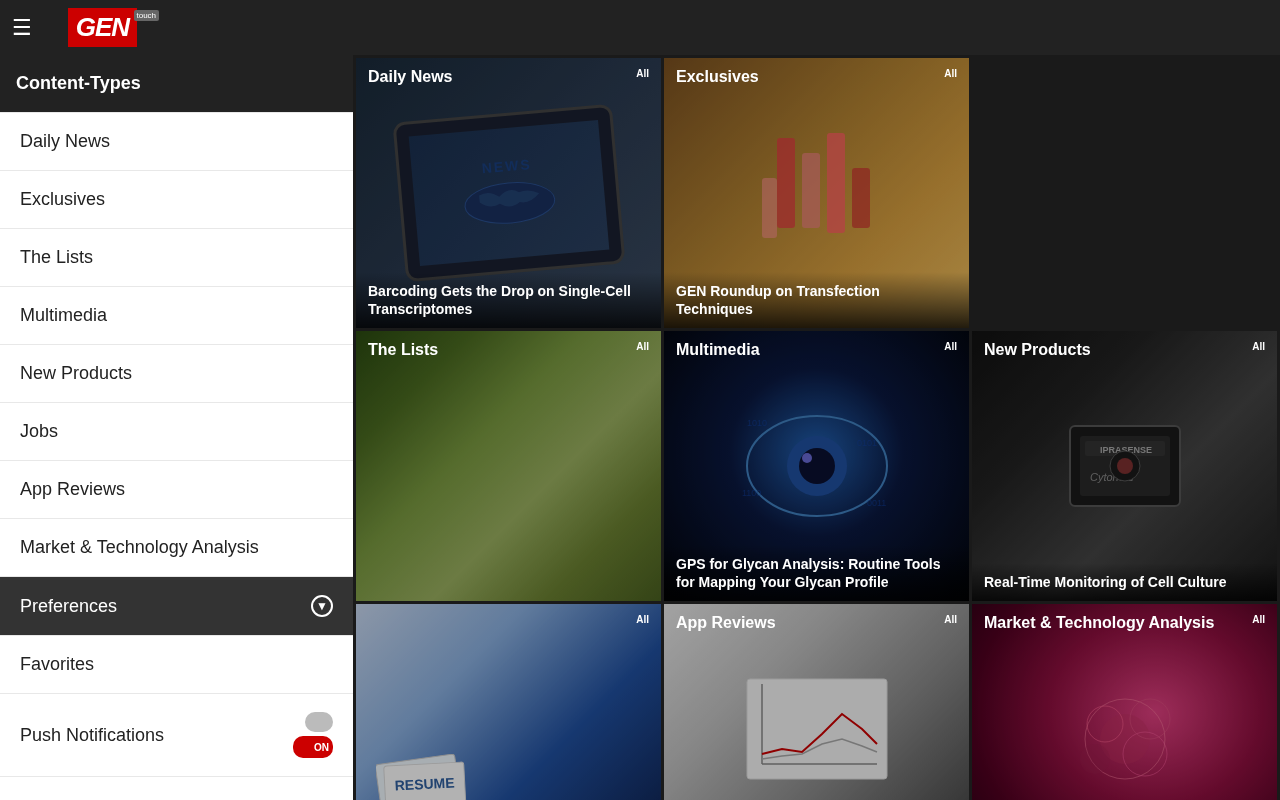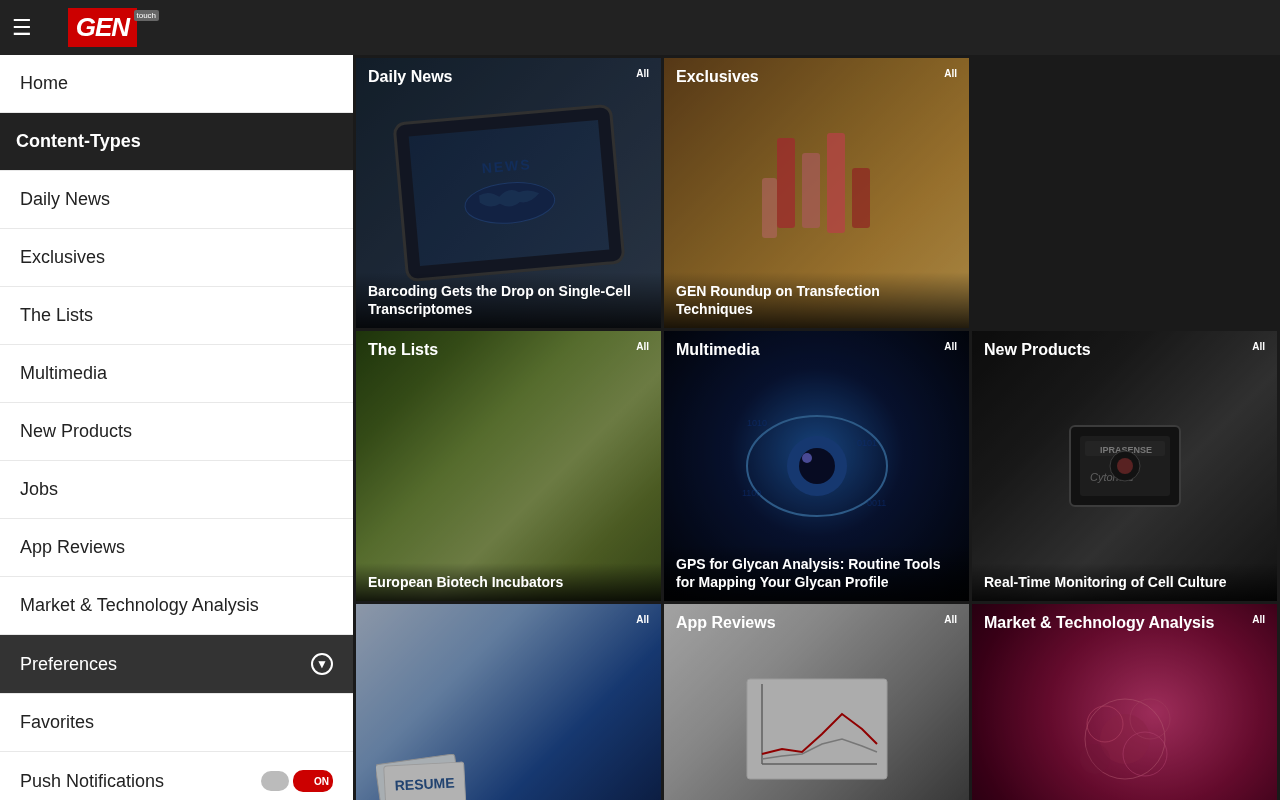--- a/index.html
+++ b/index.html
@@ -83,22 +83,23 @@
       font-weight: bold;
       padding-left: 16px;
     }
     .sidebar-item.preferences-item {
       background: #333;
       color: #fff;
       gap: 44px;
     }
     .toggle-container {
       display: flex;
-      align-items: center;
+      align-items: flex-end;
       gap: 4px;
+      flex-direction: column;
     }
     .toggle-off {
       background: #bbb;
       border-radius: 10px;
       width: 28px;
       height: 20px;
       display: inline-block;
     }
     .toggle-on {
       background: #cc0000;
@@ -233,23 +234,20 @@
       <span id="logo-text">GEN</span>
       <span id="logo-touch">touch</span>
     </div>
   </div>
 </div>
 
 <div id="main-layout">
 
   <div id="sidebar">
 
-    <div class="sidebar-item">
-      <span>Home</span>
-    </div>
     <div class="sidebar-item active">
       <span>Content-Types</span>
     </div>
     <div class="sidebar-item">
       <span>Daily News</span>
     </div>
     <div class="sidebar-item">
       <span>Exclusives</span>
     </div>
     <div class="sidebar-item">
@@ -328,23 +326,20 @@
           <div class="grid-item-title">GEN Roundup on Transfection Techniques</div>
         </div>
       </div>
 
       <div class="grid-item" style="grid-row: 2; grid-column: 1;">
         <div class="grid-item-bg" style="background: linear-gradient(135deg, #3a5a1a 0%, #5a7a30 40%, #8aaa50 100%);">
           <div class="map-visual" style="background: linear-gradient(135deg,#2a4a10 0%,#4a6a20 20%,#7a9a40 40%,#9ab060 60%,#6a8030 80%,#4a6020 100%);"></div>
         </div>
         <div class="grid-item-section">The Lists</div>
         <div class="grid-item-all">All</div>
-        <div class="grid-item-overlay">
-          <div class="grid-item-title">European Biotech Incubators</div>
-        </div>
       </div>
 
       <div class="grid-item" style="grid-row: 2; grid-column: 2;">
         <div class="grid-item-bg" style="background: radial-gradient(ellipse at 50% 45%, #2060b0 0%, #0a1840 40%, #010308 100%);">
           <div style="width:100%;height:100%;display:flex;align-items:center;justify-content:center;position:relative;">
 
             <svg width="160" height="140" viewBox="0 0 160 140">
               <ellipse cx="80" cy="70" rx="70" ry="50" fill="none" stroke="#4080c0" stroke-width="2"></ellipse>
               <circle cx="80" cy="70" r="30" fill="#2050a0"></circle>
               <circle cx="80" cy="70" r="18" fill="#0a1030"></circle>

